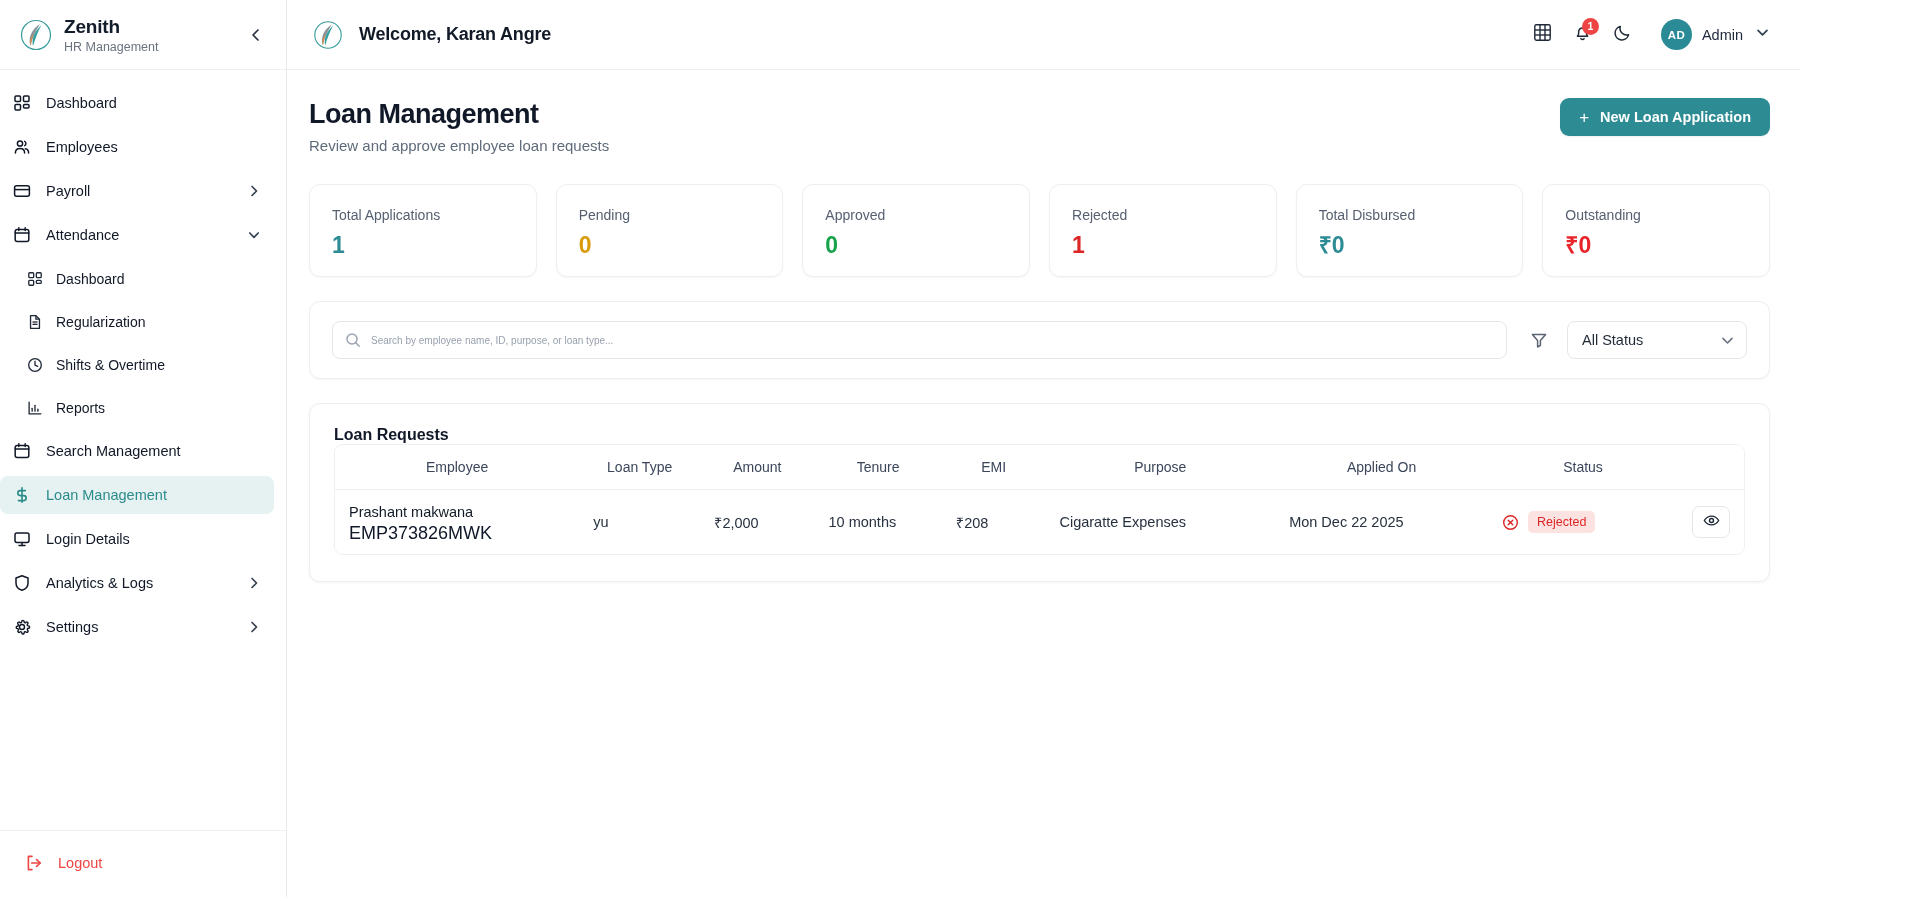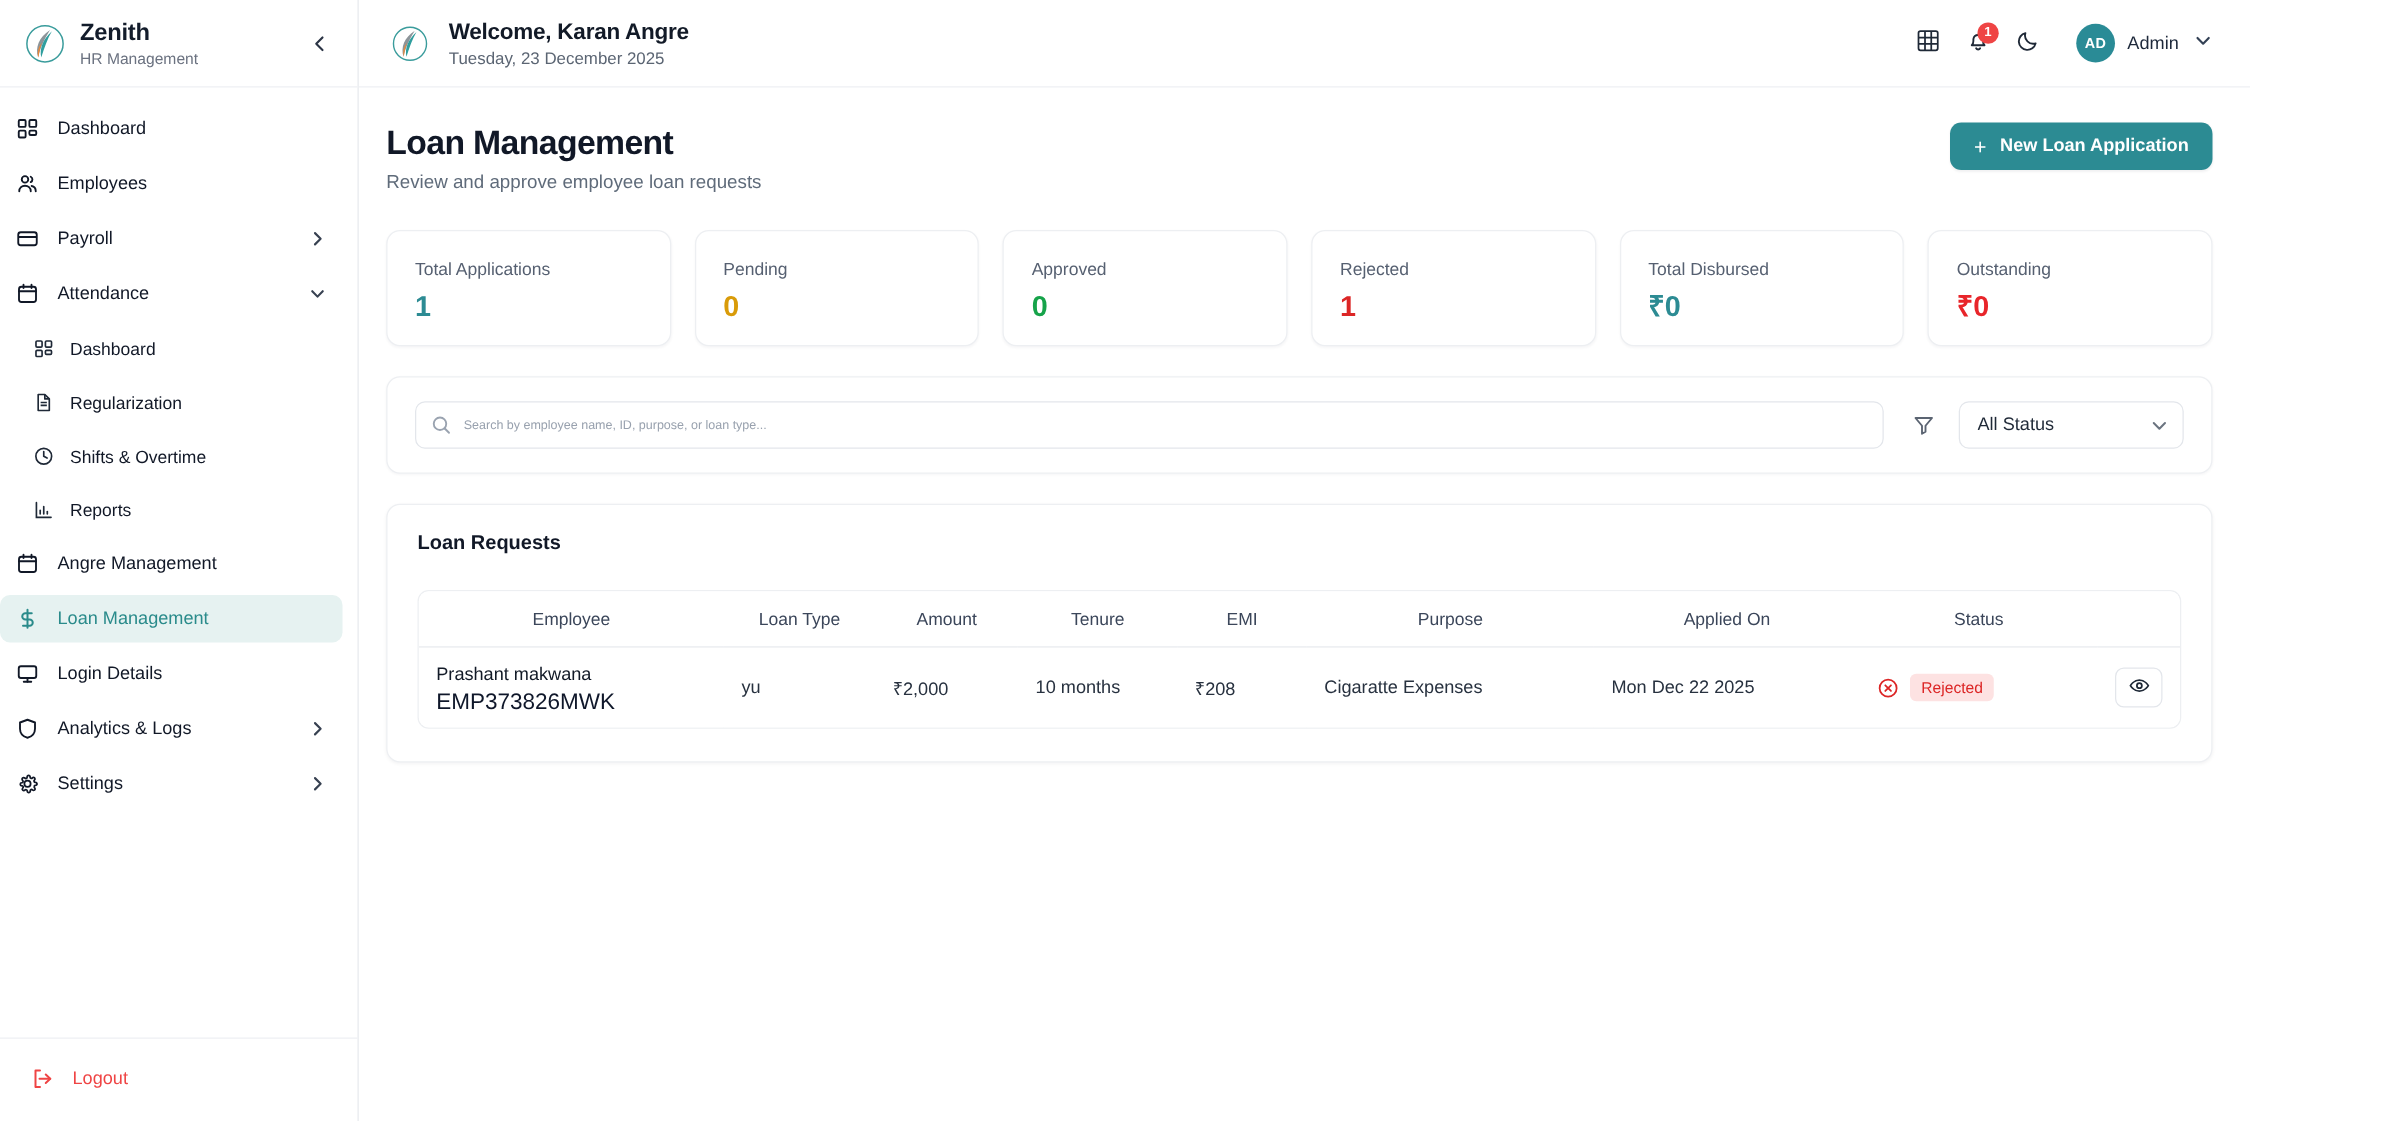--- a/index.html
+++ b/index.html
@@ -178,21 +178,21 @@
 
   
   .table-card {
     margin-top: 24px;
     background: #fff;
     border: 1px solid #edeff2;
     border-radius: 11px;
     box-shadow: 0 1px 3px rgba(16,24,40,.05);
     padding: 22px 24px 26px 24px;
   }
-  .table-title { font-size: 16px; font-weight: 600; color: #111827; margin-bottom: 28px; }
+  .table-title { font-size: 16px; font-weight: 600; color: #111827; margin-bottom: 0; }
   .tbl-outer { border: 1px solid #edeff2; border-radius: 9px; overflow: hidden; }
   table { width: 100%; border-collapse: collapse; }
   thead th {
     text-align: center;
     font-size: 14px; font-weight: 500; color: #3b465a;
     padding: 14px 14px 14px 14px;
     border-bottom: 1px solid #edeff2;
     background: #fff;
     white-space: nowrap;
   }
@@ -354,21 +354,21 @@
 
       <div class="nav-item">
         <span class="ic">
           <svg width="18" height="18" viewBox="0 0 18 18" fill="none" stroke="currentColor" stroke-width="1.5" stroke-linecap="round">
             <rect x="2.2" y="3.4" width="13.6" height="12.2" rx="2"></rect>
               <line x1="2.2" y1="7" x2="15.8" y2="7"></line>
             <line x1="5.8" y1="1.8" x2="5.8" y2="4.4"></line>
               <line x1="12.2" y1="1.8" x2="12.2" y2="4.4"></line>
           </svg>
         </span>
-        <span class="lbl">Angre Management</span>
+        <span class="lbl">Search Management</span>
       </div>
 
       <div class="nav-item active">
         <span class="ic">
           <svg width="18" height="18" viewBox="0 0 18 18" fill="none" stroke="currentColor" stroke-width="1.6" stroke-linecap="round">
             <line x1="9" y1="1.8" x2="9" y2="16.2"></line>
             <path d="M12.4 4.6H7.3a2.5 2.5 0 0 0 0 5h3.4a2.5 2.5 0 0 1 0 5H5.4"></path>
           </svg>
         </span>
         <span class="lbl">Loan Management</span>
@@ -436,21 +436,20 @@
       <div class="tb-logo">
         <svg width="34" height="34" viewBox="0 0 36 36">
           <circle cx="18" cy="18" r="14" fill="none" stroke="#3a9c9c" stroke-width="1.2"></circle>
           <path d="M22 7 C13 13 10 21 12.5 29 C14 22 17 15 22 7 Z" fill="#8c9499"></path>
           <path d="M23.5 8 C16 15 13.5 22 15 29 C17.5 21 20 14 23.5 8 Z" fill="#2f9e9e"></path>
           <path d="M15.5 17 C12.5 21 11.5 25 12.8 29 C13.4 24.5 14.2 20.5 15.5 17 Z" fill="#e8883a"></path>
         </svg>
       </div>
       <div class="tb-welcome">
         <div class="tb-name">Welcome, Karan Angre</div>
-        <div class="tb-date">Tuesday, 23 December 2025</div>
       </div>
       <div class="tb-actions">
         <div class="icon-btn">
           <span>
             <svg width="19" height="19" viewBox="0 0 19 19" fill="none" stroke="currentColor" stroke-width="1.4">
               <rect x="1.8" y="1.8" width="15.4" height="15.4" rx="1.6"></rect>
               <line x1="1.8" y1="7" x2="17.2" y2="7"></line>
                 <line x1="1.8" y1="12" x2="17.2" y2="12"></line>
               <line x1="7" y1="1.8" x2="7" y2="17.2"></line>
                 <line x1="12" y1="1.8" x2="12" y2="17.2"></line>

